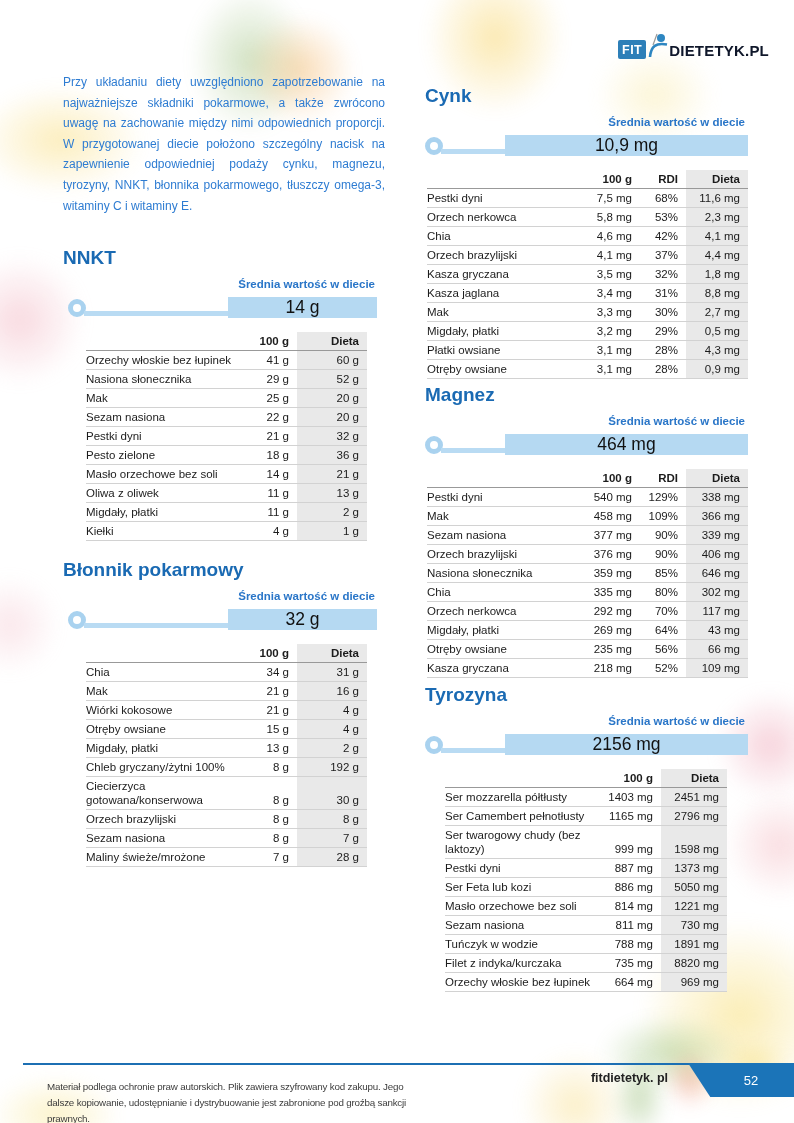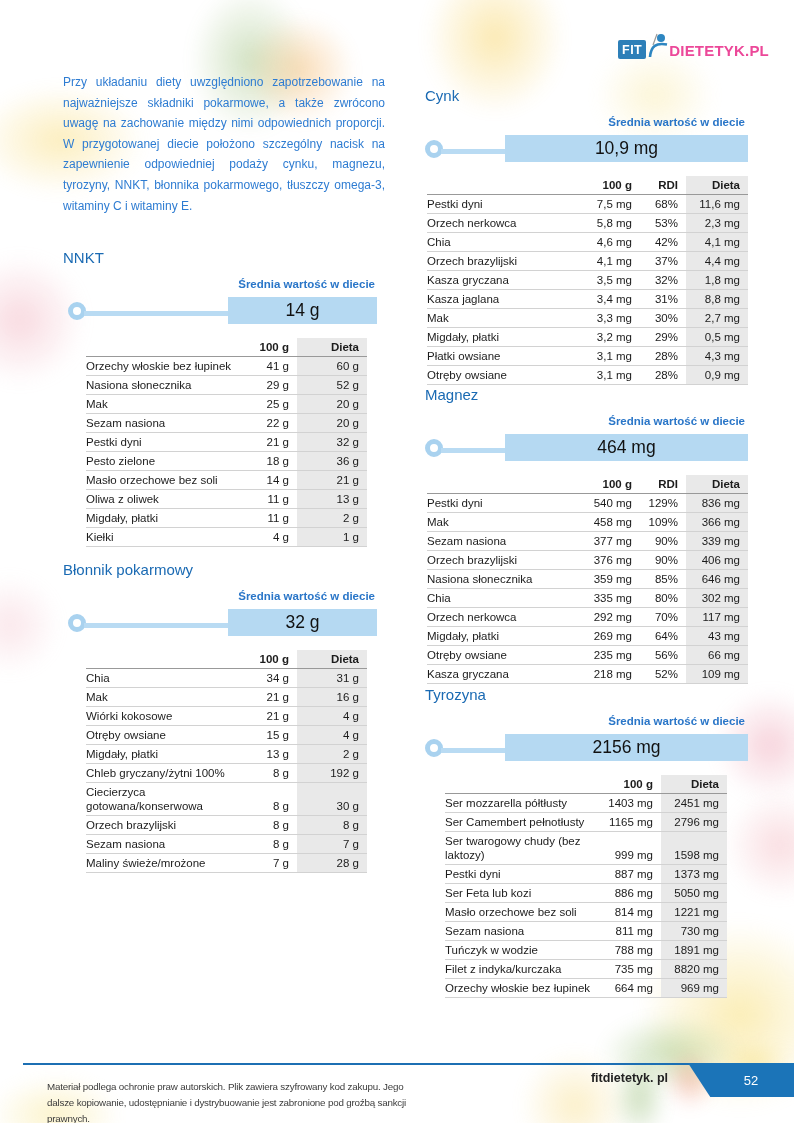--- a/index.html
+++ b/index.html
@@ -7,38 +7,38 @@
     width:794px;height:1123px;position:relative;overflow:hidden;background:#ffffff;
     font-family:"Liberation Sans",sans-serif;color:#1c1c1c;
   }
   .blob{position:absolute;border-radius:50%;filter:blur(8px);pointer-events:none;}
 
   
   .logo{position:absolute;left:618px;top:33px;display:flex;align-items:flex-end;gap:1px;}
   .logo-fit{background:#2d7fb8;color:#fff;font-weight:bold;font-size:12.5px;line-height:12.5px;
     padding:4px 4px 3px 4px;border-radius:2px;letter-spacing:.5px;}
   .logo-person{width:20px;height:26px;margin-left:1px;}
-  .logo-text{color:#ec4899;font-weight:bold;font-size:15px;letter-spacing:.2px;}
+  .logo-text{color:#0f172a;font-weight:bold;font-size:15px;letter-spacing:.2px;}
 
   
   .intro{position:absolute;left:63px;top:60px;width:322px;font-size:12px;line-height:20.6px;
     color:#2e7cd2;text-align:justify;}
 
   
   .section{position:absolute;}
   #sec-nnkt{left:63px;top:246px;width:315px;}
   #sec-blonnik{left:63px;top:558px;width:315px;}
   #sec-cynk{left:425px;top:84px;width:323px;}
   #sec-magnez{left:425px;top:383px;width:323px;}
   #sec-tyrozyna{left:425px;top:683px;width:323px;}
 
-  .section h2{margin:0;font-size:15px;line-height:24px;font-weight:normal;color:#1a6ab3;}
+  .section h2{margin:0;font-size:19px;line-height:24px;font-weight:bold;color:#1a6ab3;}
   .avg-label{margin-top:7px;text-align:right;padding-right:3px;color:#2a76c8;font-weight:bold;
     font-size:11.5px;line-height:15px;}
-  .avg-graphic{position:relative;height:27px;margin-top:5px;}
+  .avg-graphic{position:relative;height:21px;margin-top:5px;}
   .ring{position:absolute;top:50%;transform:translateY(-50%);width:8px;height:8px;
     border:5px solid #a9d2ef;border-radius:50%;background:#fff;box-sizing:content-box;}
   .sec-left .ring{left:5px;}
   .sec-right .ring{left:0;}
   .avg-line{position:absolute;top:14px;height:5px;background:#b9dbf3;}
   .sec-left .avg-line{left:21px;width:145px;}
   .sec-right .avg-line{left:16px;width:65px;}
   .avg-box{position:absolute;top:0;bottom:0;display:flex;align-items:center;justify-content:center;
     background:#b5d9f2;font-size:17.5px;color:#111;}
   .sec-left .avg-box{left:165px;right:1px;}
@@ -333,21 +333,21 @@
       <div class="trow thead">
         <div class="tname"></div>
         <div class="tcell">100 g</div>
         <div class="tcell">RDI</div>
         <div class="tcell last">Dieta</div>
       </div>
       <div class="trow">
         <div class="tname">Pestki dyni</div>
         <div class="tcell">540 mg</div>
         <div class="tcell">129%</div>
-        <div class="tcell last">836 mg</div>
+        <div class="tcell last">338 mg</div>
       </div>
       <div class="trow">
         <div class="tname">Mak</div>
         <div class="tcell">458 mg</div>
         <div class="tcell">109%</div>
         <div class="tcell last">366 mg</div>
       </div>
       <div class="trow">
         <div class="tname">Sezam nasiona</div>
         <div class="tcell">377 mg</div>

